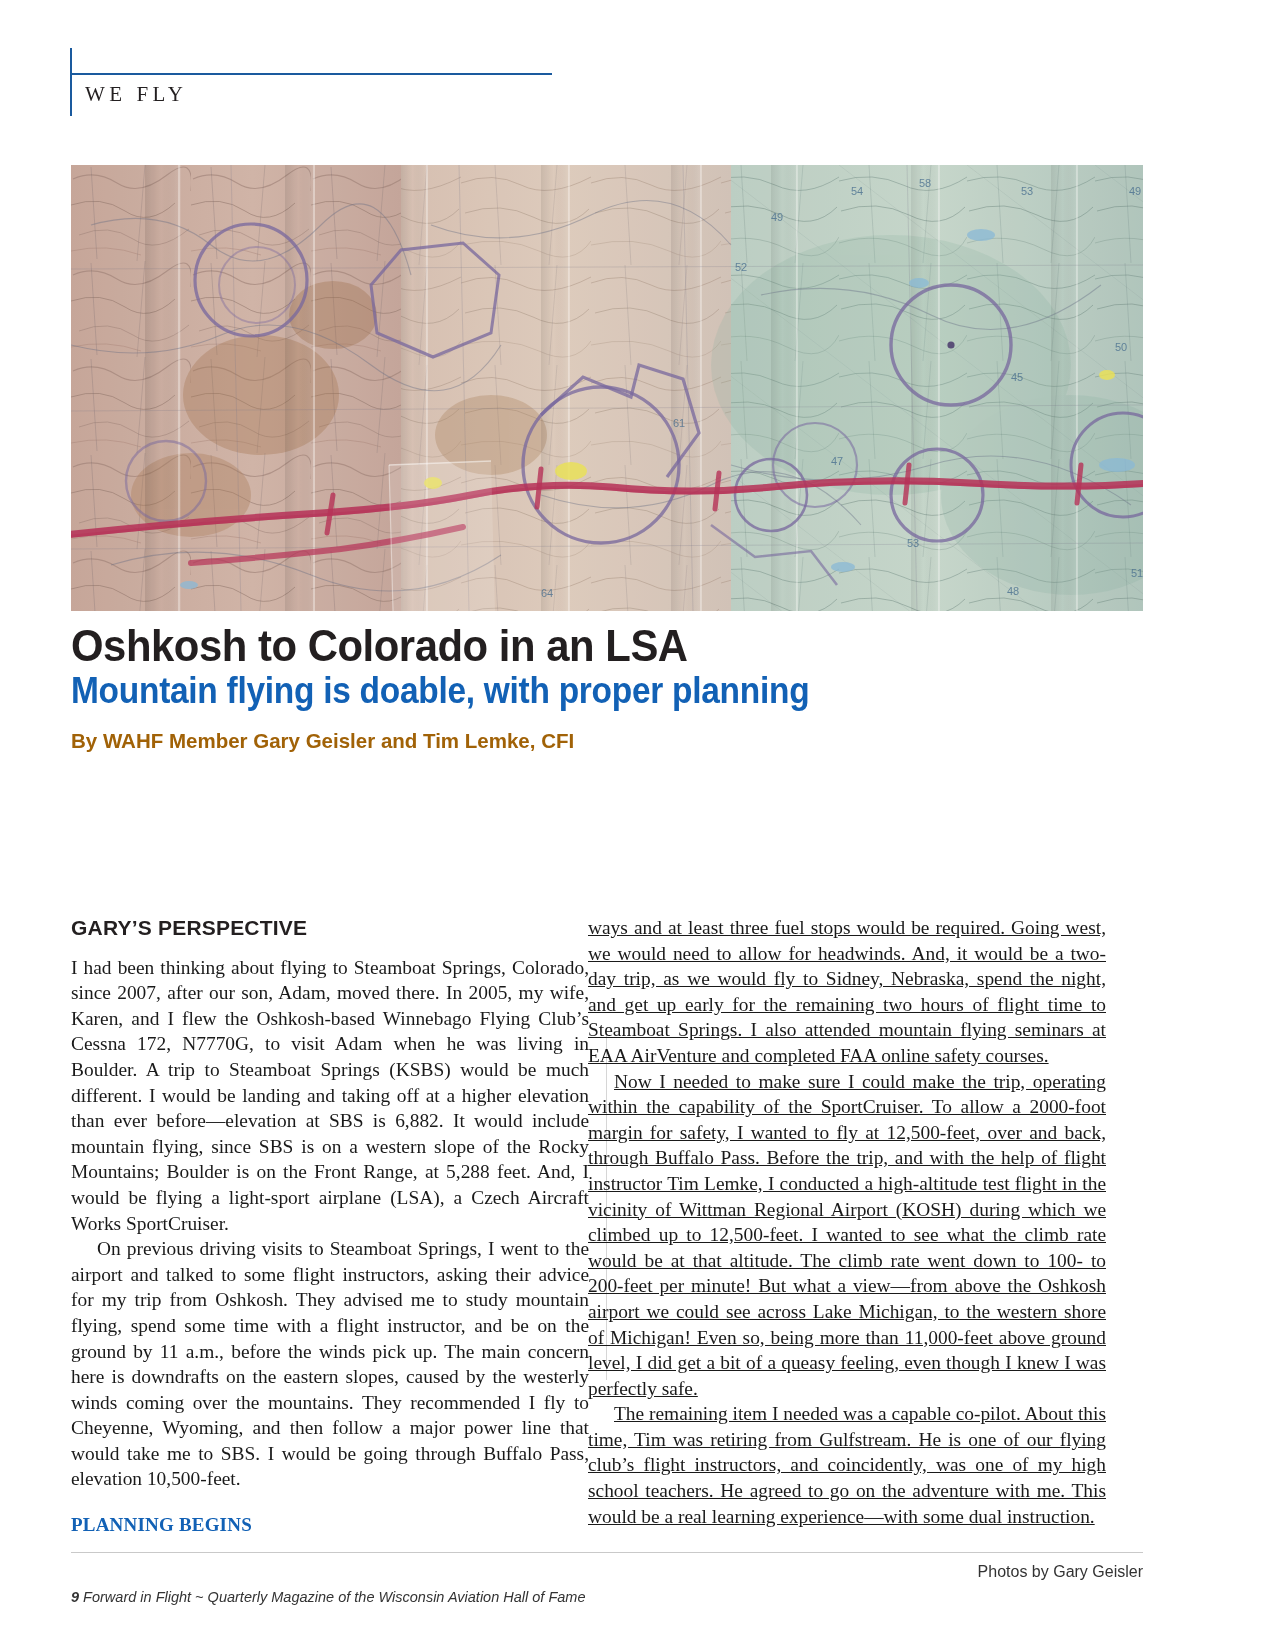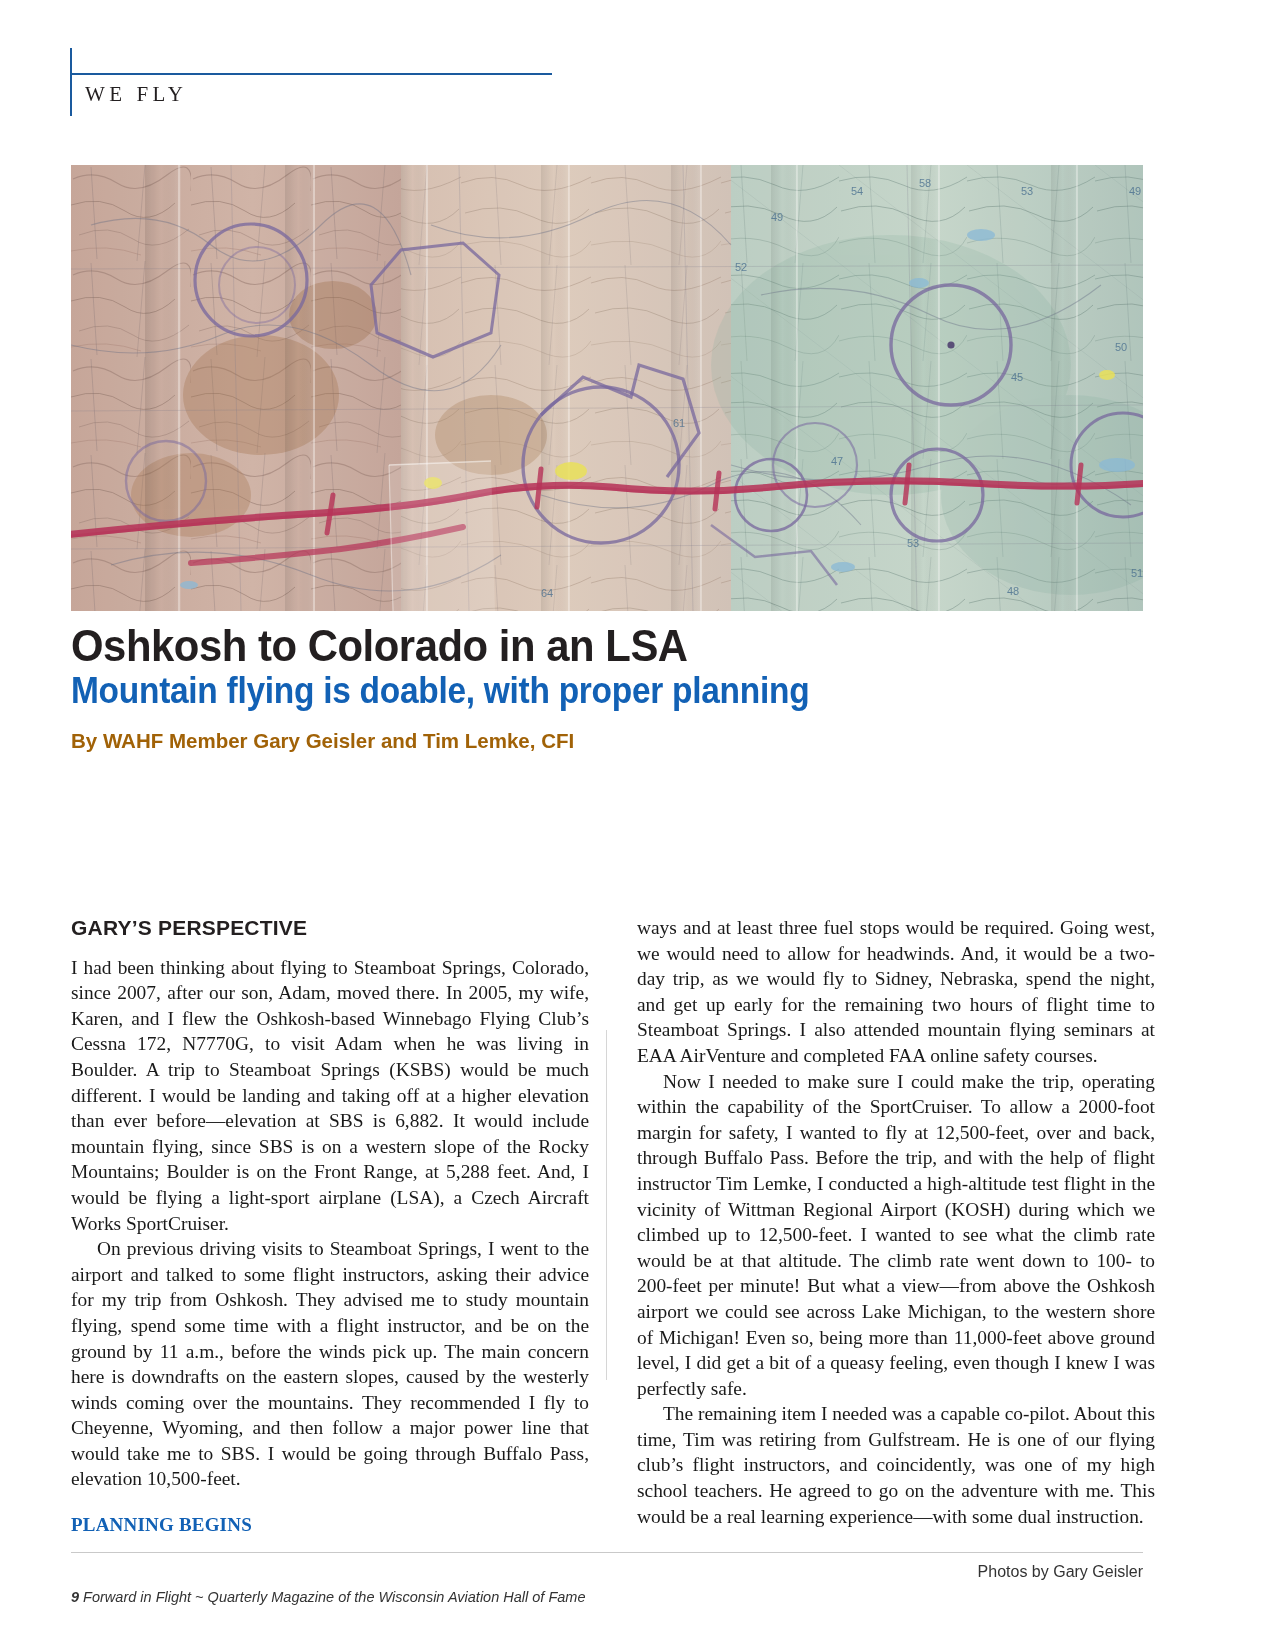--- a/index.html
+++ b/index.html
@@ -118,21 +118,21 @@
     font-family: "Liberation Serif", "DejaVu Serif", serif;
     font-size: 19.4px;
     line-height: 25.6px;
     color: #1a1a1a;
     text-align: justify;
     text-justify: inter-word;
     hyphens: manual;
     margin-top: 12px;
   }
   .col-left  { left: 71px; }
-  .col-right { left: 637px; }
+  .col-right { left: 588px; text-decoration: underline; }
 
   .col-divider {
     position: absolute;
     left: 606px;
     top: 1030px;
     width: 1px;
     height: 350px;
     background: #d6d6d6;
   }
 

